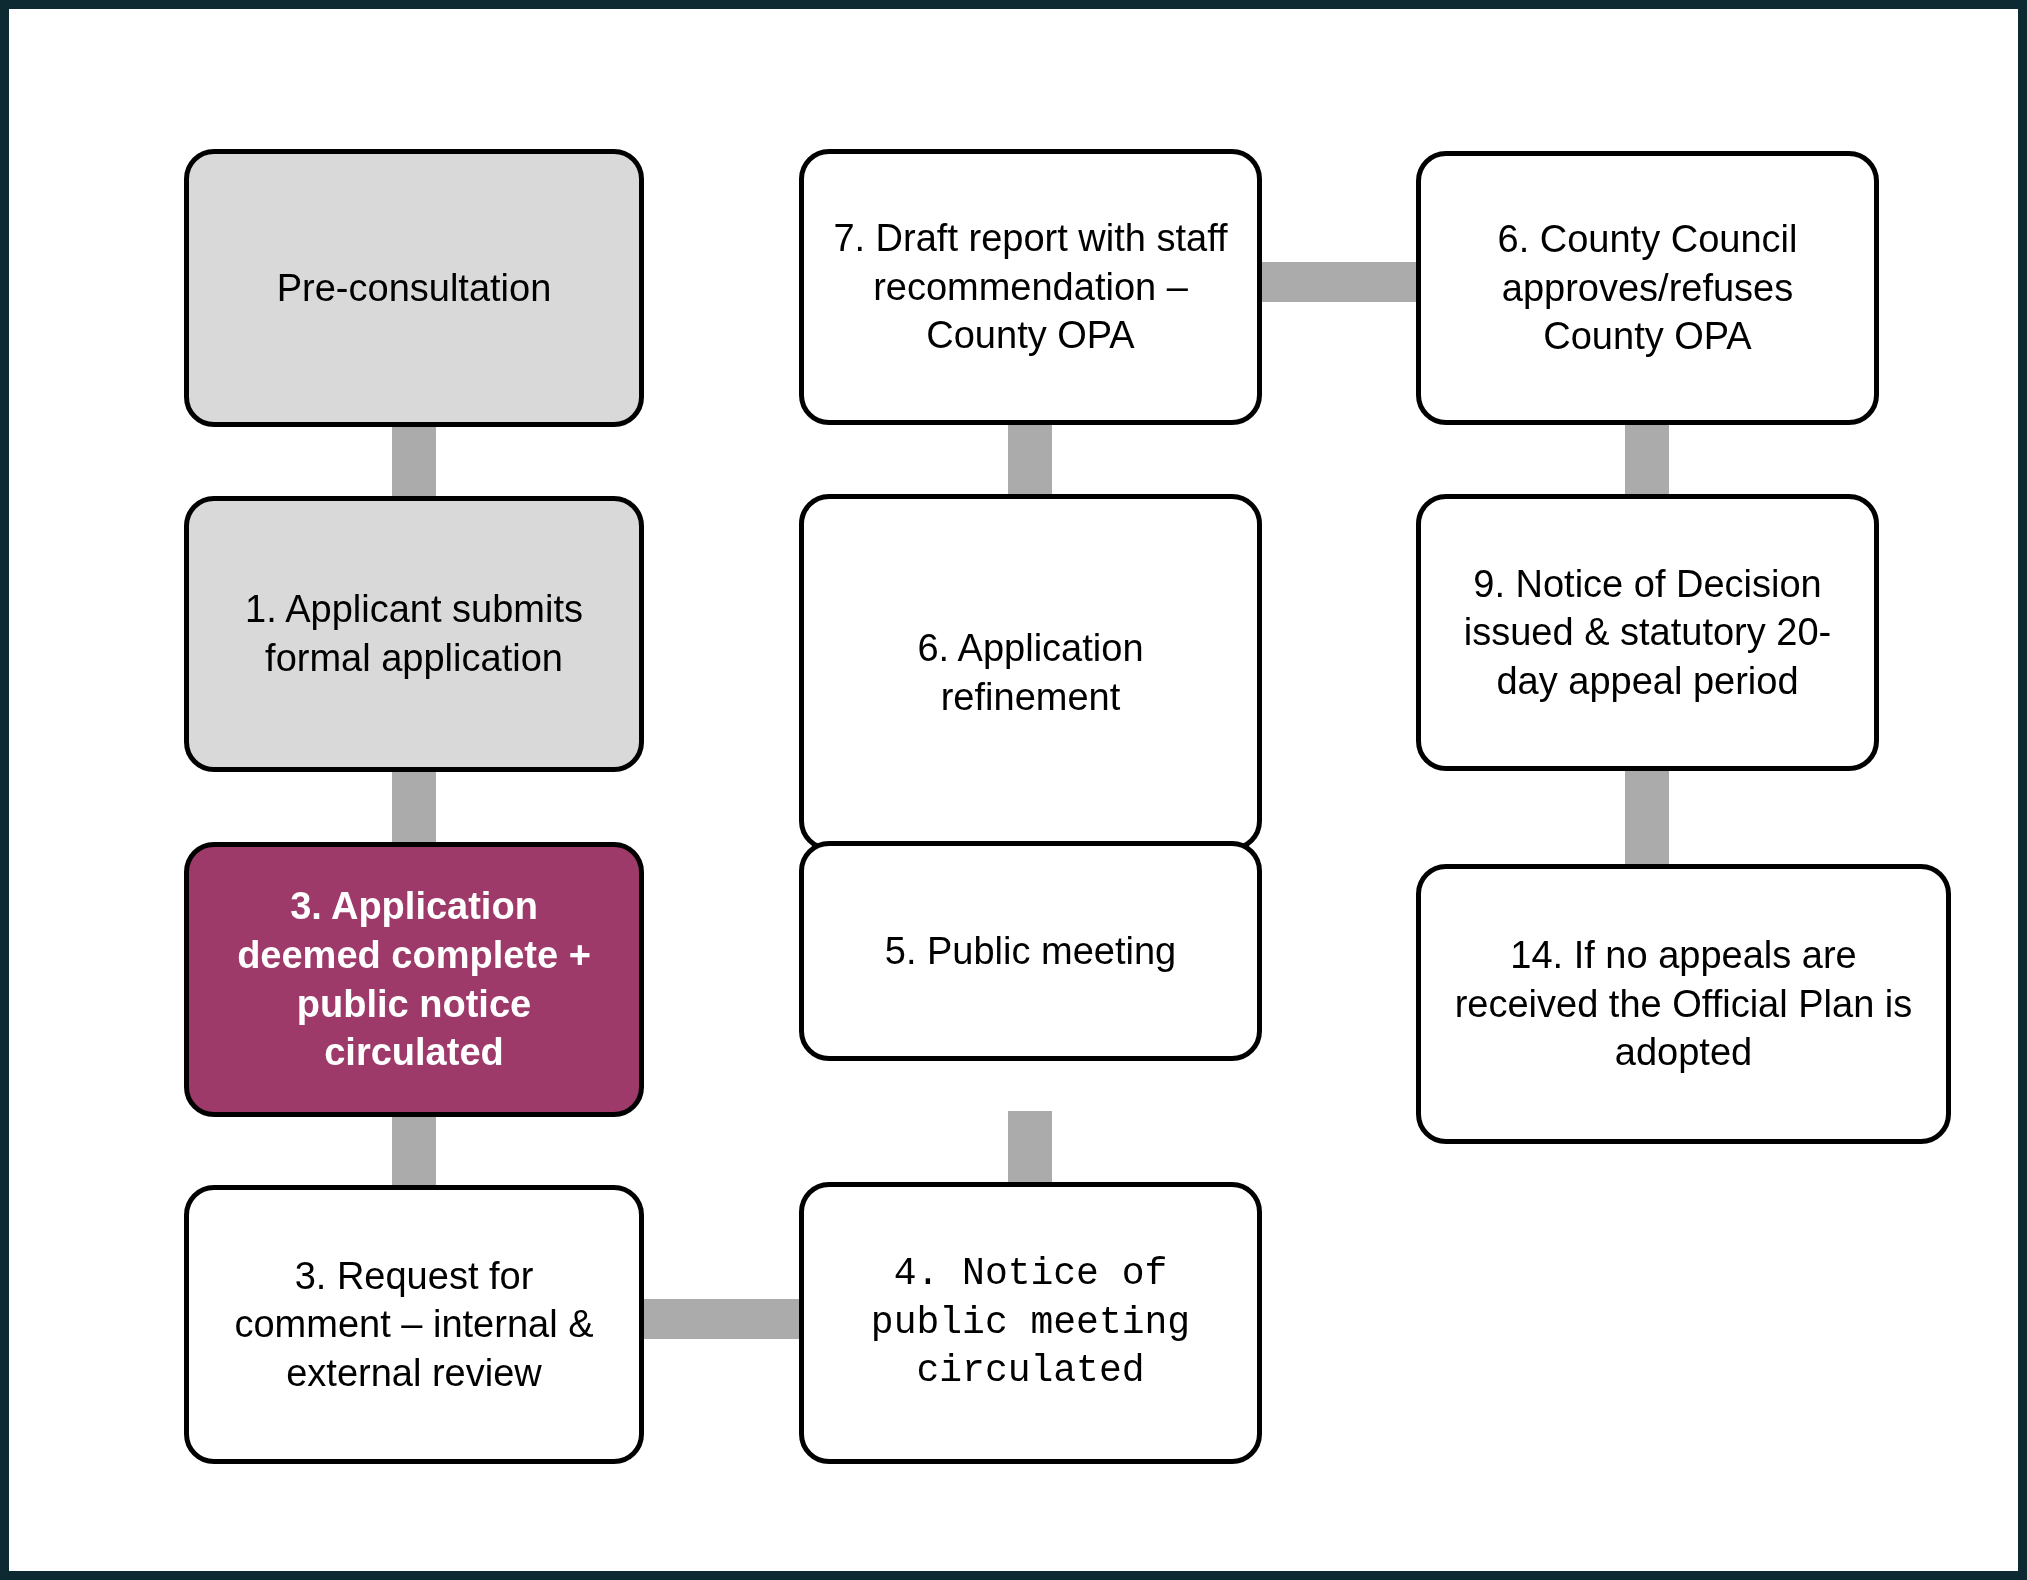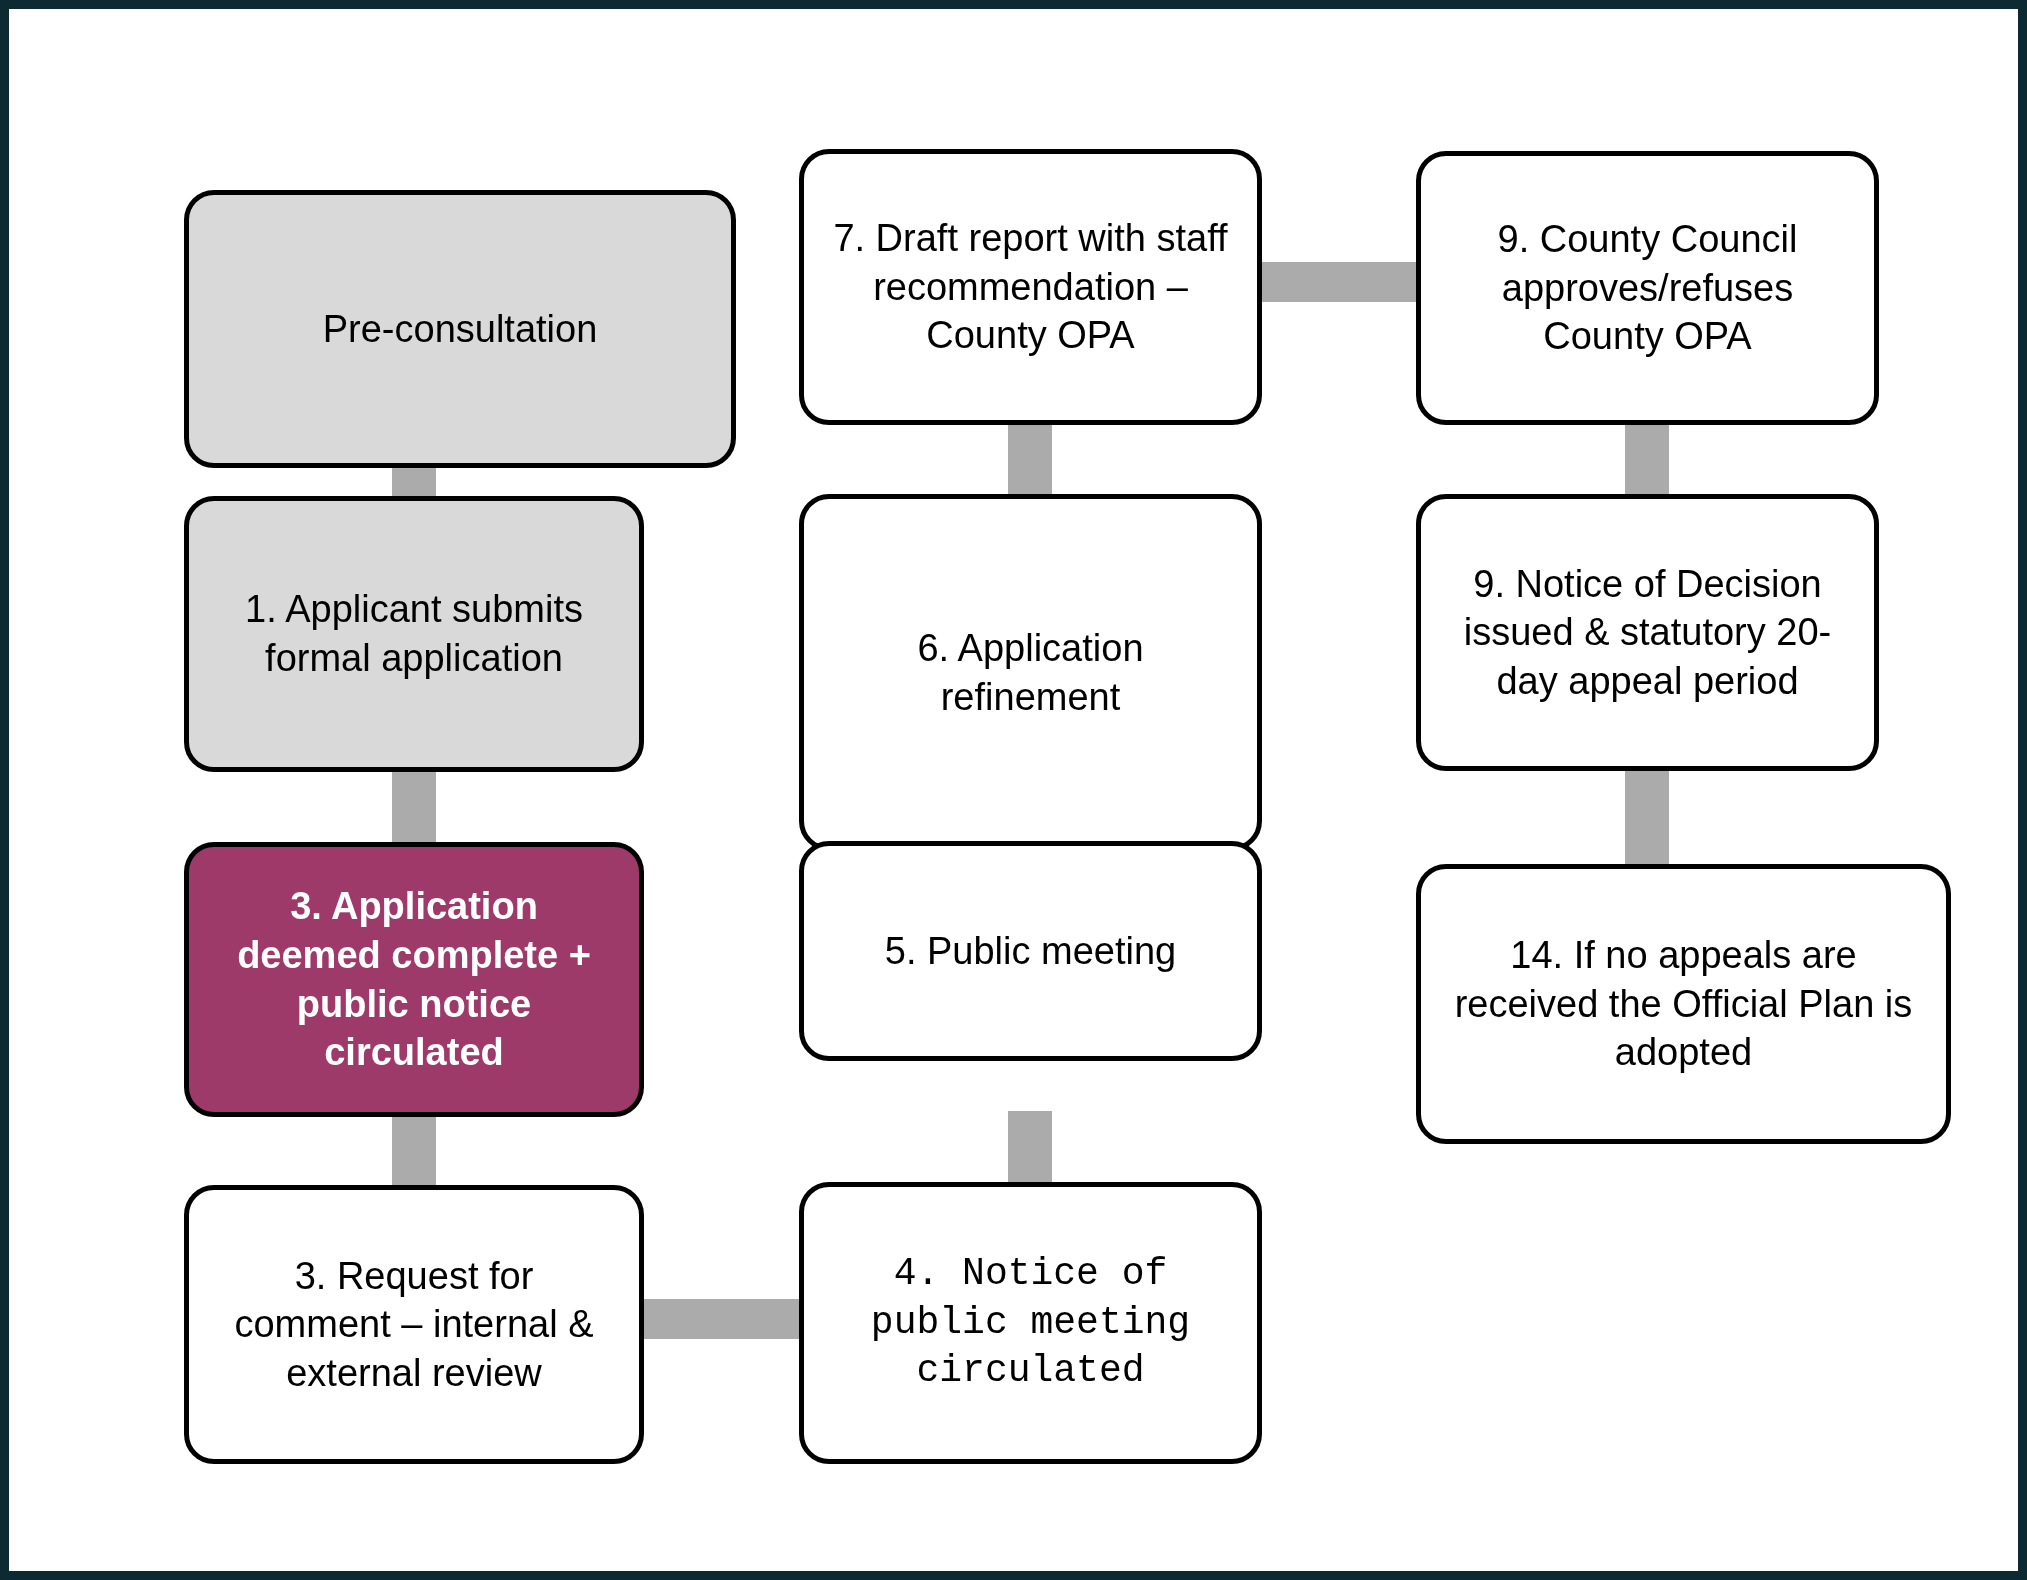--- a/index.html
+++ b/index.html
@@ -59,21 +59,21 @@
   <div class="connector" style="left:999px; top:412px; width:44px; height:76px;"></div>
   <div class="connector" style="left:999px; top:759px; width:44px; height:76px;"></div>
   <div class="connector" style="left:999px; top:1102px; width:44px; height:75px;"></div>
 
   <div class="connector" style="left:1616px; top:412px; width:44px; height:76px;"></div>
   <div class="connector" style="left:1616px; top:759px; width:44px; height:99px;"></div>
 
   <div class="connector" style="left:1250px; top:253px; width:160px; height:40px;"></div>
   <div class="connector" style="left:632px; top:1290px; width:161px; height:40px;"></div>
 
-  <div class="node muted" style="left:175px; top:140px; width:552px; height:278px;margin-top:41px;">
+  <div class="node muted" style="left:175px; top:140px; width:460px; height:278px;">
     <span>Pre-consultation</span>
   </div>
   <div class="node muted" style="left:175px; top:487px; width:460px; height:276px;">
     <span>1. Applicant submits formal application</span>
   </div>
   <div class="node highlight" style="left:175px; top:833px; width:460px; height:275px;">
     <span>3. Application deemed complete + public notice circulated</span>
   </div>
   <div class="node" style="left:175px; top:1176px; width:460px; height:279px;">
     <span>3. Request for comment – internal &amp; external review</span>
@@ -86,21 +86,21 @@
     <span>6. Application refinement</span>
   </div>
   <div class="node" style="left:790px; top:832px; width:463px; height:220px;">
     <span>5. Public meeting</span>
   </div>
   <div class="node" style="left:790px; top:1173px; width:463px; height:282px;font-family:Liberation Mono, monospace;">
     <span>4. Notice of public meeting circulated</span>
   </div>
 
   <div class="node" style="left:1407px; top:142px; width:463px; height:274px;">
-    <span>9. County Council approves/refuses County OPA</span>
+    <span>6. County Council approves/refuses County OPA</span>
   </div>
   <div class="node" style="left:1407px; top:485px; width:463px; height:277px;">
     <span>9. Notice of Decision issued &amp; statutory 20-day appeal period</span>
   </div>
   <div class="node" style="left:1407px; top:855px; width:535px; height:280px;">
     <span>14. If no appeals are received the Official Plan is adopted</span>
   </div>
 
 </div>
 

